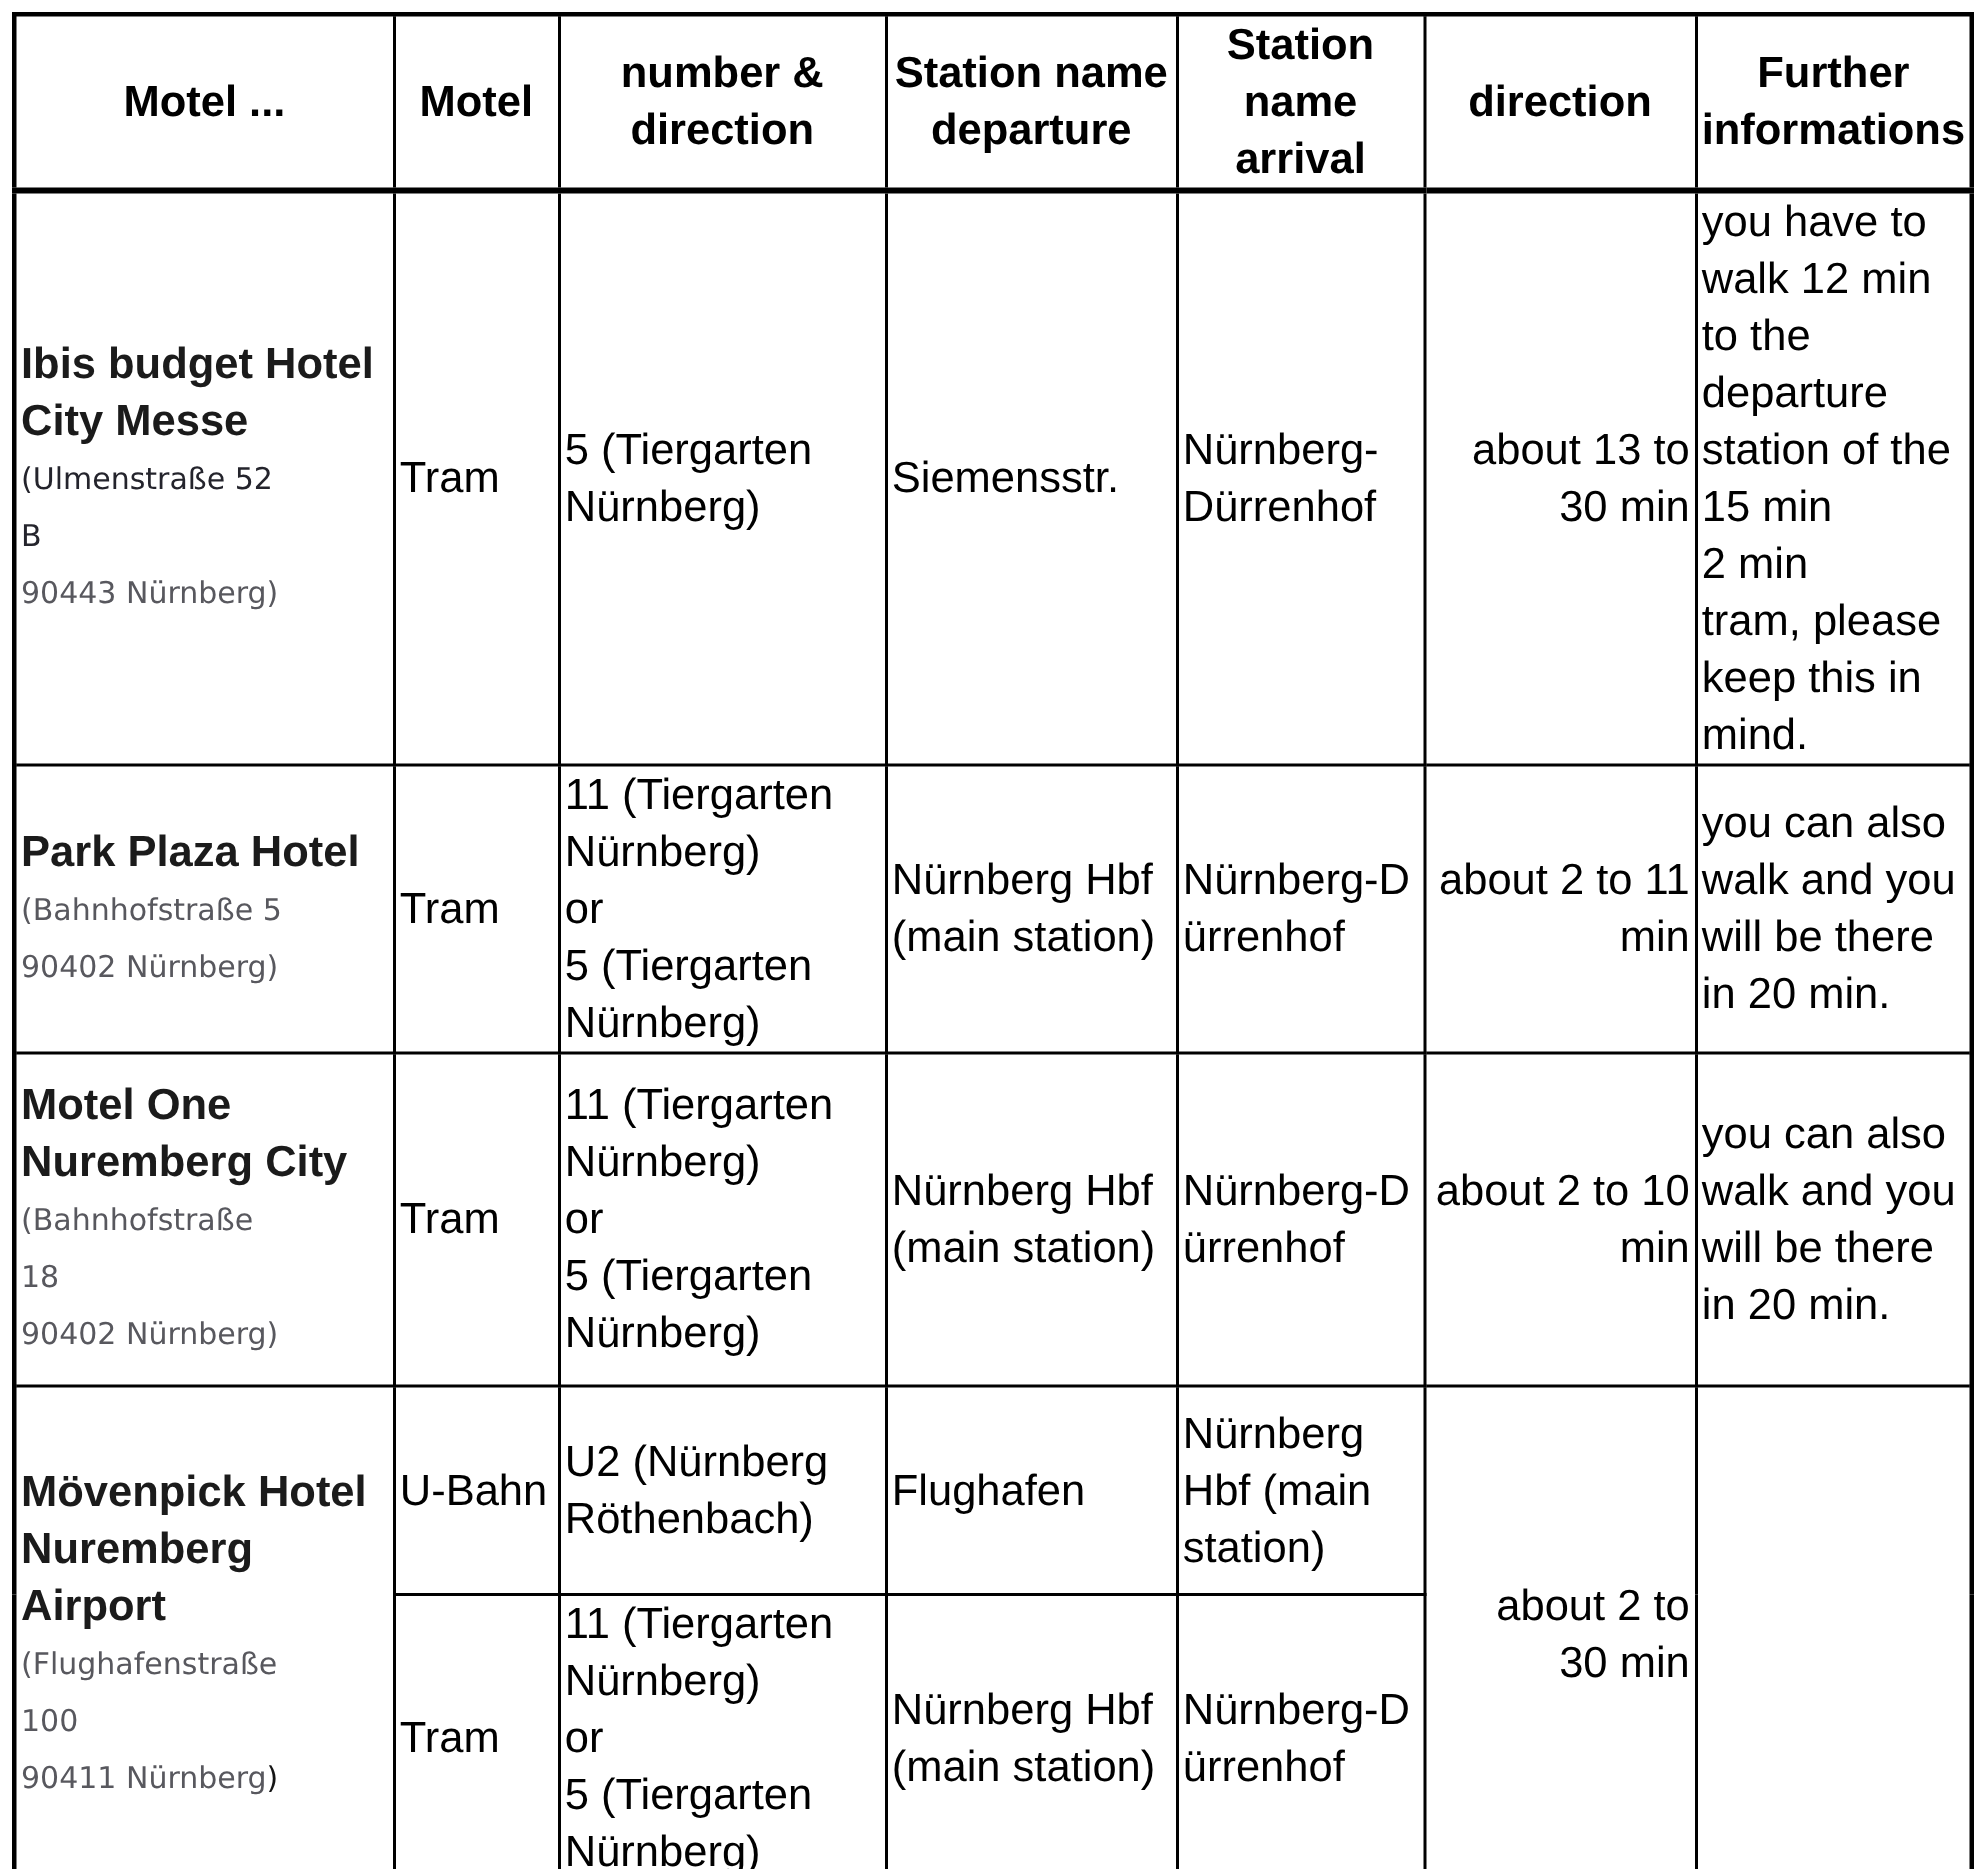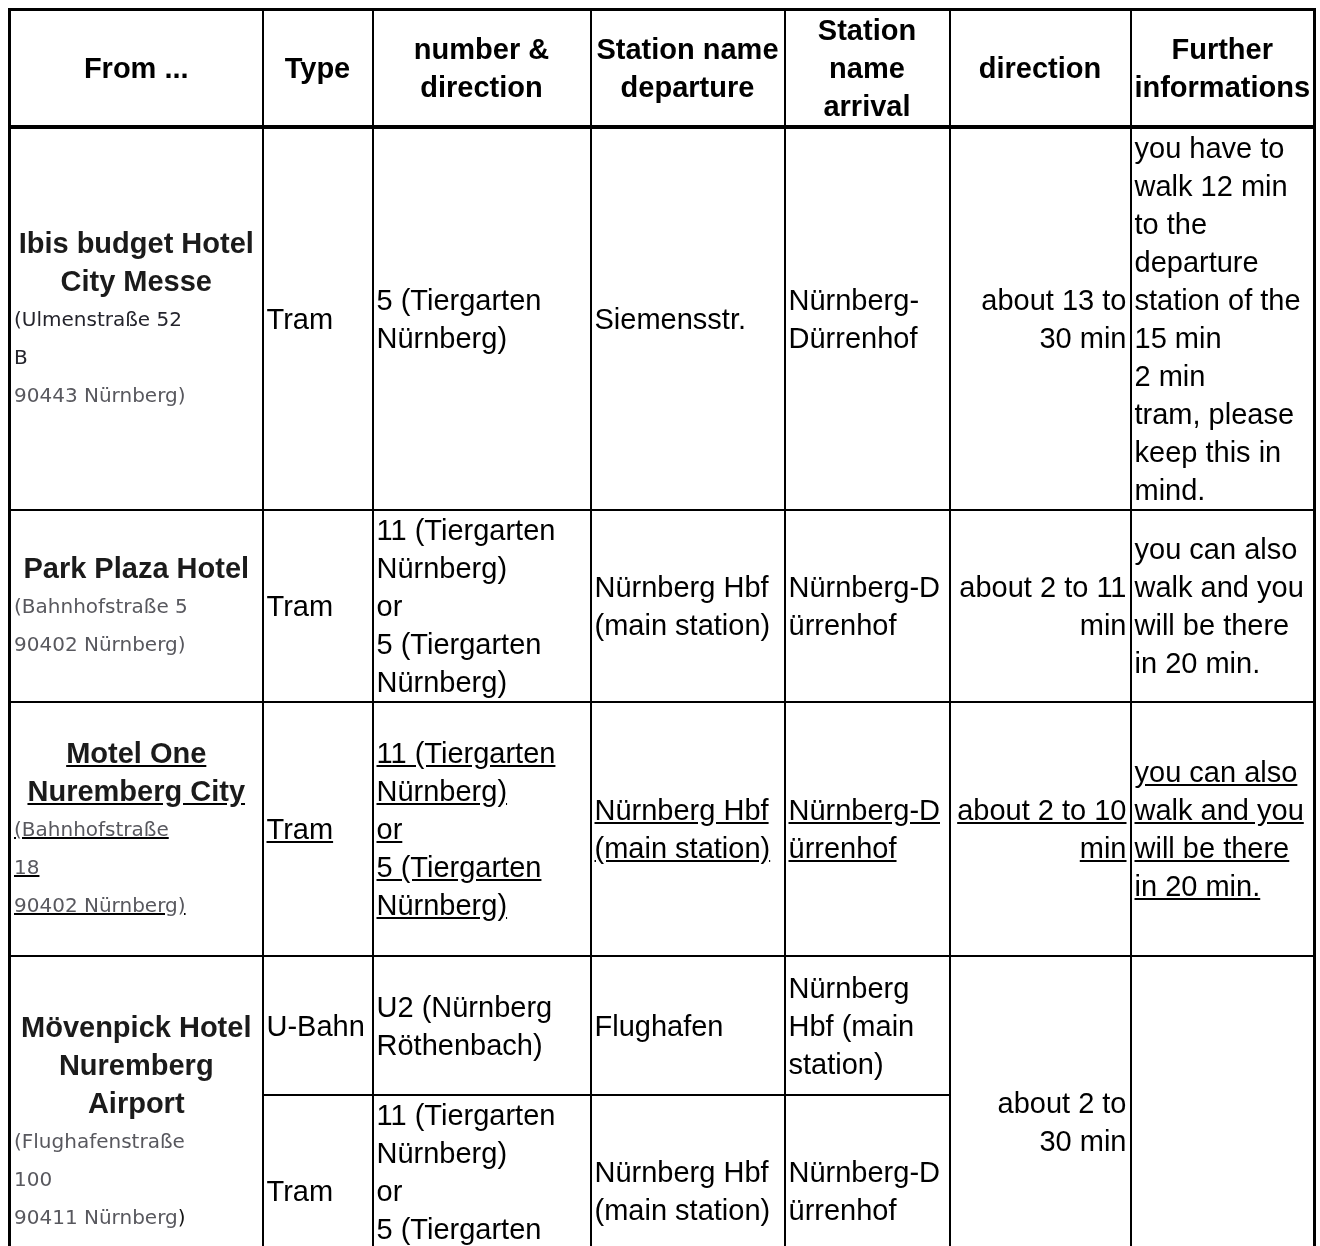--- a/index.html
+++ b/index.html
@@ -41,56 +41,55 @@
     padding: 0 3px;
     text-align: left;
     margin-top: 44px;
   }
   .pre { white-space: pre-line; }
   .cell-duration { text-align: right; }
   .hotel-name {
     font-weight: 700;
     color: #1b1b1b;
     white-space: pre-line;
-    text-align: center;
   }
   .addr {
     font-family: "DejaVu Sans", sans-serif;
     font-size: 20px;
     line-height: 38px;
     color: #58585e;
     white-space: pre-line;
   }
   .addr-dark  { color: #24242c; }
   .paren-dark { color: #141414; }
   tr.row-header { height: 117px; }
   tr.row-1 { height: 380px; }
   tr.row-2 { height: 192px; }
-  tr.row-3 { height: 254px; text-decoration: underline; }
+  tr.row-3 { height: 222px; }
   tr.row-4a { height: 139px; }
   tr.row-4b { height: 193px; }
 </style>
 </head>
 <body>
 
 <div class="sheet">
   <table class="timetable">
     <colgroup>
       <col style="width:253px">
         <col style="width:110px">
         <col style="width:218px">
       <col style="width:194px">
         <col style="width:165px">
         <col style="width:181px">
       <col style="width:184px">
     </colgroup>
     <thead>
       <tr class="row-header">
-        <th>From ...</th>
-        <th>Type</th>
+        <th>Motel ...</th>
+        <th>Motel</th>
         <th>number &amp; direction</th>
         <th>Station name departure</th>
         <th class="pre">Station name
 arrival</th>
         <th>direction</th>
         <th>Further informations</th>
       </tr>
     </thead>
     <tbody>
       <tr class="row-1">

